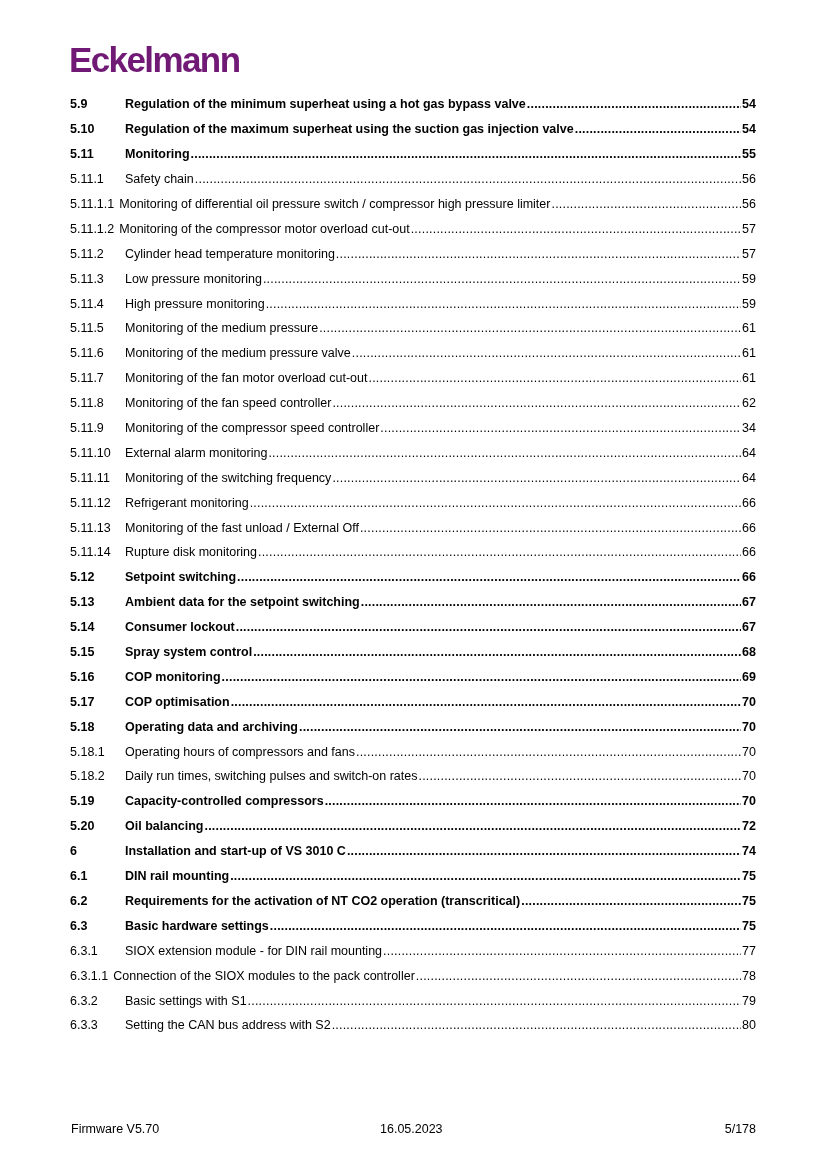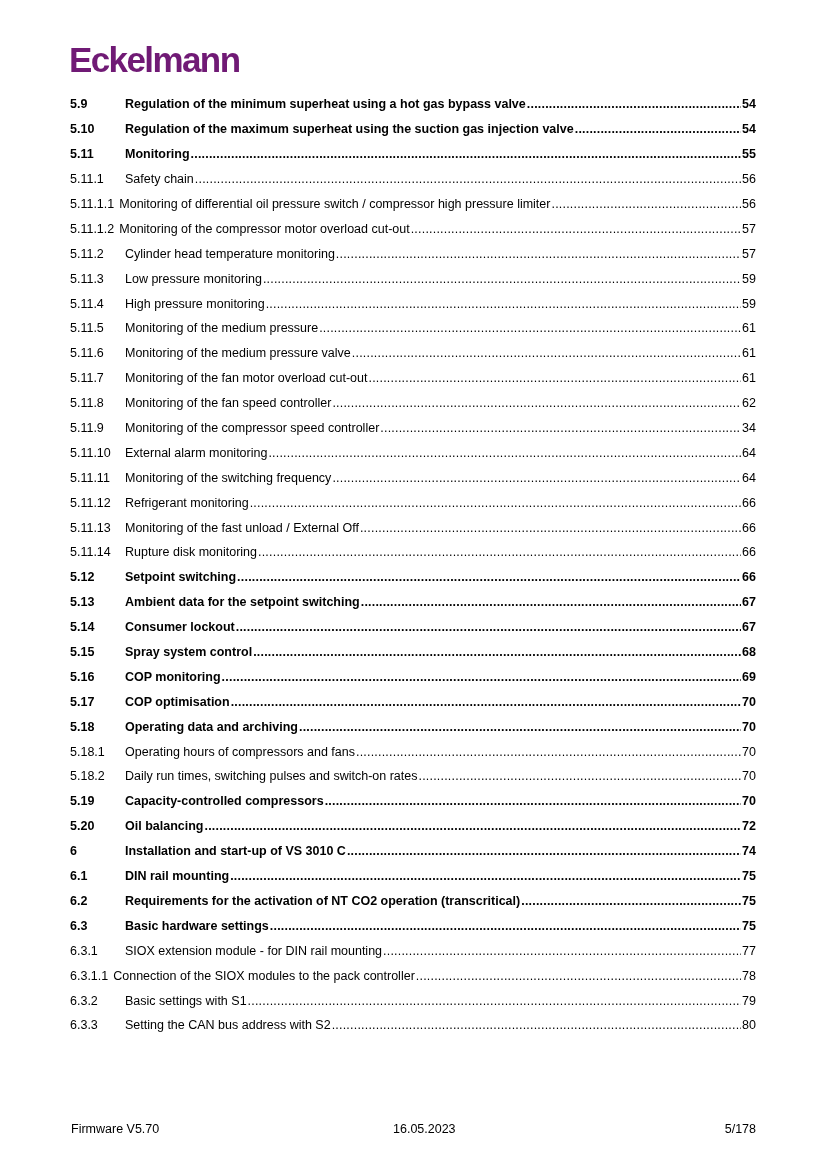--- a/index.html
+++ b/index.html
@@ -26,21 +26,21 @@
   }
   .dots::after {
     content: "........................................................................................................................................................................................................................................................................";
     position: absolute; left: 0; top: 0; white-space: nowrap; letter-spacing: 0.2px;
   }
   .page { flex: 0 0 auto; text-align: left; }
   .footer {
     position: absolute; top: 1122px; font-size: 12.5px; color: #000;
   }
   .footer.left { left: 71px; text-align: right; }
-  .footer.center { left: 393px; text-align: center; }
+  .footer.center { left: 380px; text-align: center; }
   .footer.right { right: 71px; }
 </style>
 </head>
 <body>
 
 <div class="logo">Eckelmann</div>
 
 <div class="toc" id="toc">
     <div class="row bold">
       <span class="num">5.9</span>

